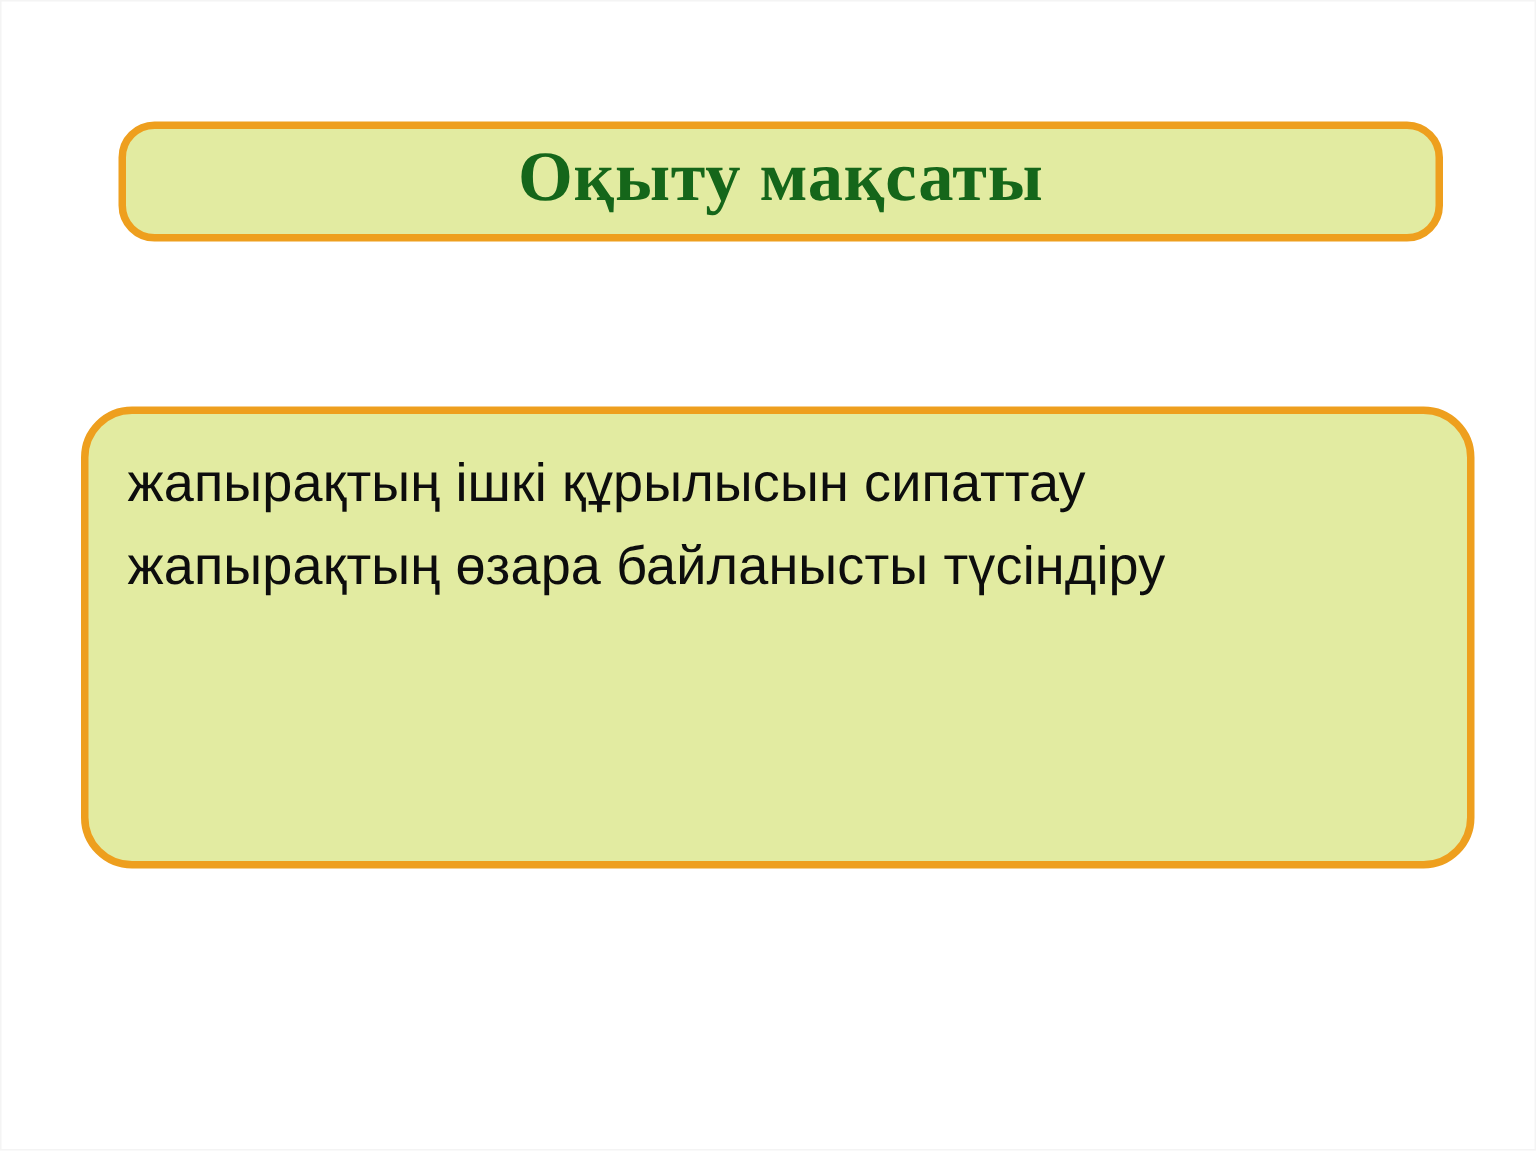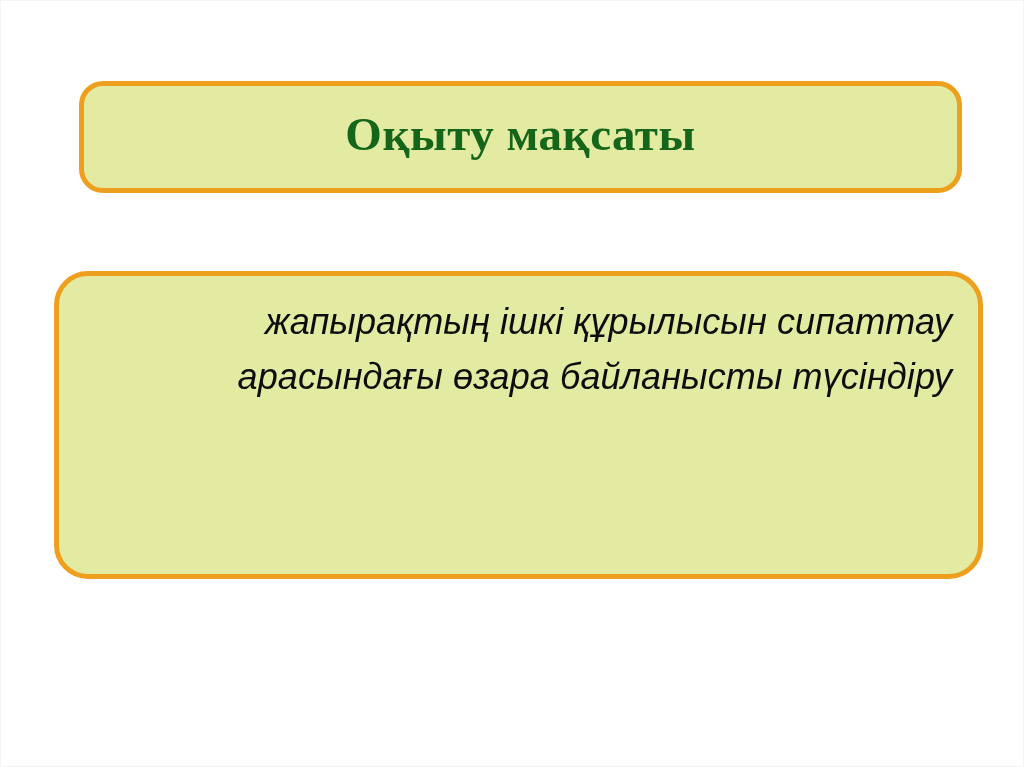--- a/index.html
+++ b/index.html
@@ -22,21 +22,21 @@
     box-sizing: border-box;
     border: 1px solid #f4f4f4;
   }
 
   
   .title-box {
     position: absolute;
     left: 78px;
     top: 80px;
     width: 883px;
-    height: 112px;
+    height: 80px;
     box-sizing: border-box;
     background: #e2eba1;
     border: 5px solid #ee9f1e;
     border-radius: 24px;
     display: flex;
     align-items: center;
     justify-content: center;
   }
 
   .title-text {
@@ -64,24 +64,23 @@
     border-radius: 34px;
     padding: 18px 26px 0 26px;
     display: flex;
     flex-direction: column;
     align-items: center;
   }
 
   .body-text {
     margin: 0;
     width: 100%;
-    text-align: right;
+    text-align: left;
     color: #0d0d0d;
     font-family: "Liberation Sans Narrow", "Liberation Sans", "DejaVu Sans Condensed", sans-serif;
-    font-style: italic;
     font-weight: normal;
     font-size: 36px;
     line-height: 55px;
     font-stretch: condensed;
     letter-spacing: 0.1px;
   }
 
   .body-line {
     display: block;
     white-space: nowrap;
@@ -92,17 +91,17 @@
 
 <div id="slide">
 
   <div class="title-box">
     <div class="title-text">Оқыту мақсаты</div>
   </div>
 
   <div class="body-box">
     <p class="body-text">
       <span class="body-line">жапырақтың ішкі құрылысын сипаттау</span>
-      <span class="body-line">арасындағы өзара байланысты түсіндіру</span>
+      <span class="body-line">жапырақтың өзара байланысты түсіндіру</span>
     </p>
   </div>
 
 </div>
 
 </body></html>

